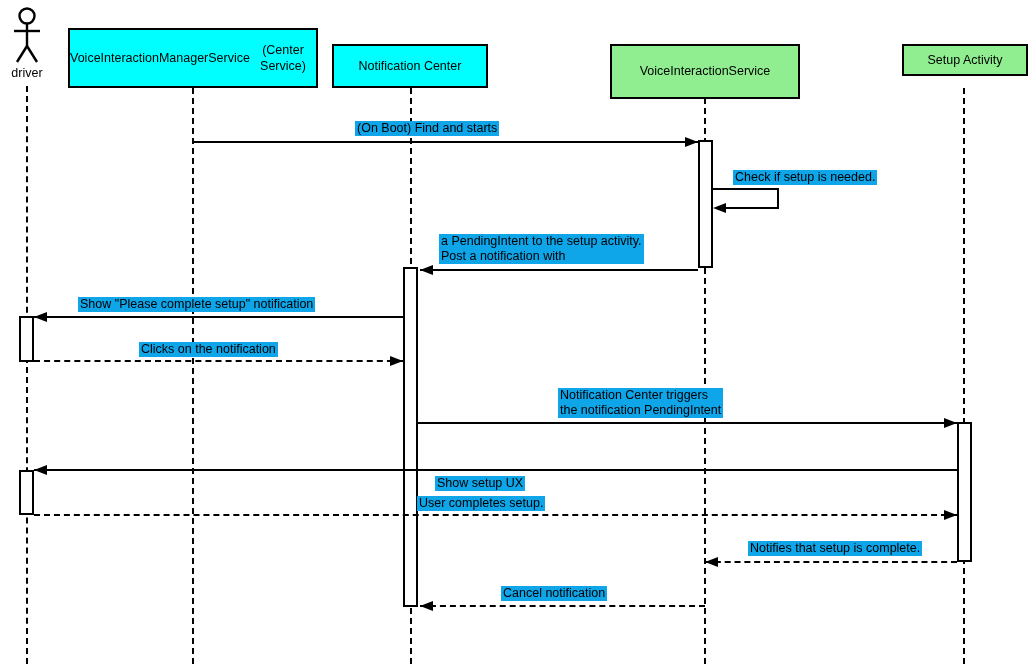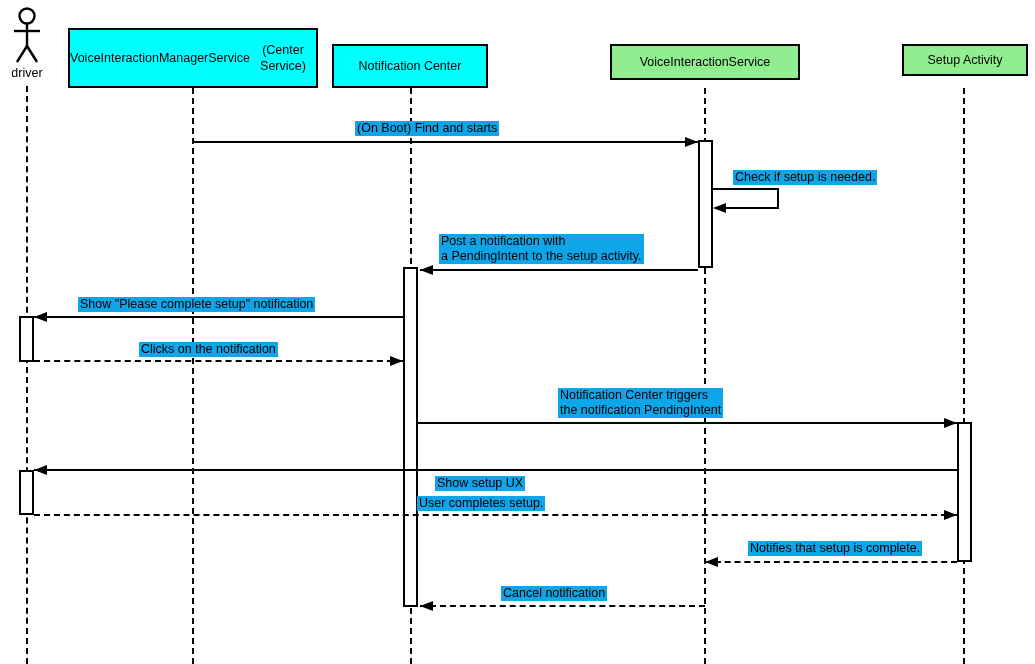--- a/index.html
+++ b/index.html
@@ -62,42 +62,42 @@
     <div class="actor-label">driver</div>
   </div>
 
   <div class="head-box cyan" style="left:68px; top:28px; width:250px; height:60px;">
     <div>VoiceInteractionManagerService</div>
     <div>(Center Service)</div>
   </div>
   <div class="head-box cyan" style="left:332px; top:44px; width:156px; height:44px;">
     <div>Notification Center</div>
   </div>
-  <div class="head-box green" style="left:610px; top:44px; width:190px; height:36px;align-items:center;">
+  <div class="head-box green" style="left:610px; top:44px; width:190px; height:55px;align-items:center;">
     <div>VoiceInteractionService</div>
   </div>
   <div class="head-box green" style="left:902px; top:44px; width:126px; height:32px;">
     <div>Setup Activity</div>
   </div>
 
   <div class="mline" style="left:193px; top:141px; width:505px;"></div>
   <div class="ahead right" style="left:685px; top:137px;"></div>
   <div class="mlabel" style="left:355px; top:121px;">(On Boot) Find and starts</div>
 
   <div class="mline" style="left:713px; top:188px; width:66px;"></div>
   <div class="vseg" style="left:777px; top:188px; height:21px;"></div>
   <div class="mline" style="left:726px; top:207px; width:53px;"></div>
   <div class="ahead left" style="left:713px; top:203px;"></div>
   <div class="mlabel" style="left:733px; top:170px;">Check if setup is needed.</div>
 
   <div class="mline" style="left:420px; top:269px; width:278px;"></div>
   <div class="ahead left" style="left:420px; top:265px;"></div>
   <div class="mlabel" style="left:439px; top:234px;">
+    <div>a PendingIntent to the setup activity.</div>
     <div>Post a notification with</div>
-    <div>a PendingIntent to the setup activity.</div>
   </div>
 
   <div class="mline" style="left:34px; top:316px; width:369px;"></div>
   <div class="ahead left" style="left:34px; top:312px;"></div>
   <div class="mlabel" style="left:78px; top:297px;">Show "Please complete setup" notification</div>
 
   <div class="mline dashed" style="left:34px; top:360px; width:369px;"></div>
   <div class="ahead right" style="left:390px; top:356px;"></div>
   <div class="mlabel" style="left:139px; top:342px;">Clicks on the notification</div>
 

